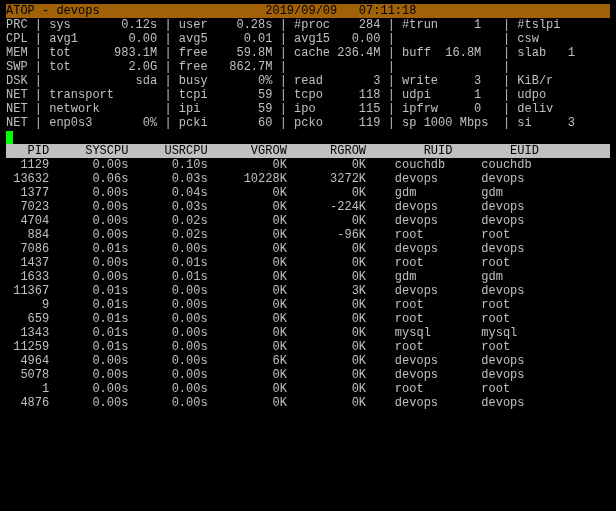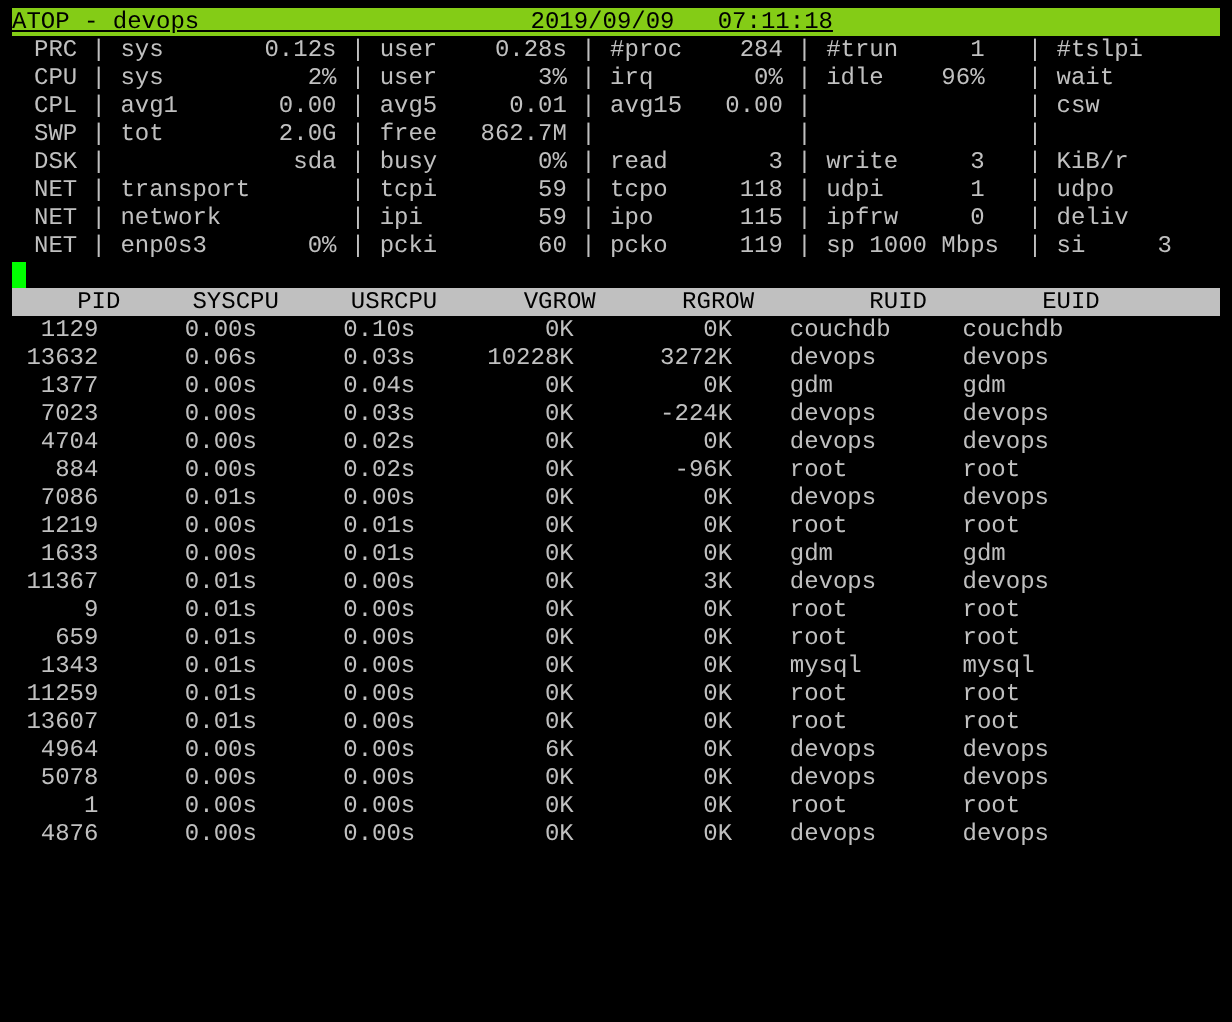--- a/index.html
+++ b/index.html
@@ -11,77 +11,73 @@
     font-size: 12px;
     line-height: 14px;
     width: 616px;
     height: 511px;
     overflow: hidden;
   }
   .screen {
     padding: 4px 6px 0 6px;
   }
   .header-row {
-    background: #84cc16;
+    background: #a16207;
     color: #000;
     white-space: pre;
-    text-decoration: underline;
   }
   .sys-row {
     white-space: pre;
-    margin-left: 11px;
   }
   .cursor {
     display: inline-block;
     width: 7px;
     height: 13px;
     background: #00ff00;
     vertical-align: bottom;
   }
   .col-header {
     background: #c0c0c0;
     color: #000;
     white-space: pre;
-    padding-left: 11px;
   }
   .proc-row {
     white-space: pre;
   }
 </style>
 </head>
 <body>
 
 <div class="screen">
   <div class="header-row"><span>ATOP - devops                       2019/09/09   07:11:18</span></div>
   <div id="sys-block">
       <div class="sys-row">PRC | sys       0.12s | user    0.28s | #proc    284 | #trun     1   | #tslpi  </div>
-      <div class="sys-row">CPU | sys          2% | user       3% | irq       0% | idle    96%   | wait    </div>
       <div class="sys-row">CPL | avg1       0.00 | avg5     0.01 | avg15   0.00 |               | csw     </div>
+      <div class="sys-row">MEM | tot      983.1M | free    59.8M | cache 236.4M | buff  16.8M   | slab   1</div>
       <div class="sys-row">SWP | tot        2.0G | free   862.7M |              |               |         </div>
       <div class="sys-row">DSK |             sda | busy       0% | read       3 | write     3   | KiB/r   </div>
       <div class="sys-row">NET | transport       | tcpi       59 | tcpo     118 | udpi      1   | udpo    </div>
       <div class="sys-row">NET | network         | ipi        59 | ipo      115 | ipfrw     0   | deliv   </div>
       <div class="sys-row">NET | enp0s3       0% | pcki       60 | pcko     119 | sp 1000 Mbps  | si     3</div>
     </div>
   <div><span class="cursor"></span></div>
   <div class="col-header"><span>   PID     SYSCPU     USRCPU      VGROW      RGROW        RUID        EUID   </span></div>
   <div id="proc-block">
       <div class="proc-row">  1129      0.00s      0.10s         0K         0K    couchdb     couchdb  </div>
       <div class="proc-row"> 13632      0.06s      0.03s     10228K      3272K    devops      devops   </div>
       <div class="proc-row">  1377      0.00s      0.04s         0K         0K    gdm         gdm      </div>
       <div class="proc-row">  7023      0.00s      0.03s         0K      -224K    devops      devops   </div>
       <div class="proc-row">  4704      0.00s      0.02s         0K         0K    devops      devops   </div>
       <div class="proc-row">   884      0.00s      0.02s         0K       -96K    root        root     </div>
       <div class="proc-row">  7086      0.01s      0.00s         0K         0K    devops      devops   </div>
-      <div class="proc-row">  1219      0.00s      0.01s         0K         0K    root        root     </div>
+      <div class="proc-row">  1437      0.00s      0.01s         0K         0K    root        root     </div>
       <div class="proc-row">  1633      0.00s      0.01s         0K         0K    gdm         gdm      </div>
       <div class="proc-row"> 11367      0.01s      0.00s         0K         3K    devops      devops   </div>
       <div class="proc-row">     9      0.01s      0.00s         0K         0K    root        root     </div>
       <div class="proc-row">   659      0.01s      0.00s         0K         0K    root        root     </div>
       <div class="proc-row">  1343      0.01s      0.00s         0K         0K    mysql       mysql    </div>
       <div class="proc-row"> 11259      0.01s      0.00s         0K         0K    root        root     </div>
-      <div class="proc-row"> 13607      0.01s      0.00s         0K         0K    root        root     </div>
       <div class="proc-row">  4964      0.00s      0.00s         6K         0K    devops      devops   </div>
       <div class="proc-row">  5078      0.00s      0.00s         0K         0K    devops      devops   </div>
       <div class="proc-row">     1      0.00s      0.00s         0K         0K    root        root     </div>
       <div class="proc-row">  4876      0.00s      0.00s         0K         0K    devops      devops   </div>
     </div>
 </div>
 
 </body></html>

